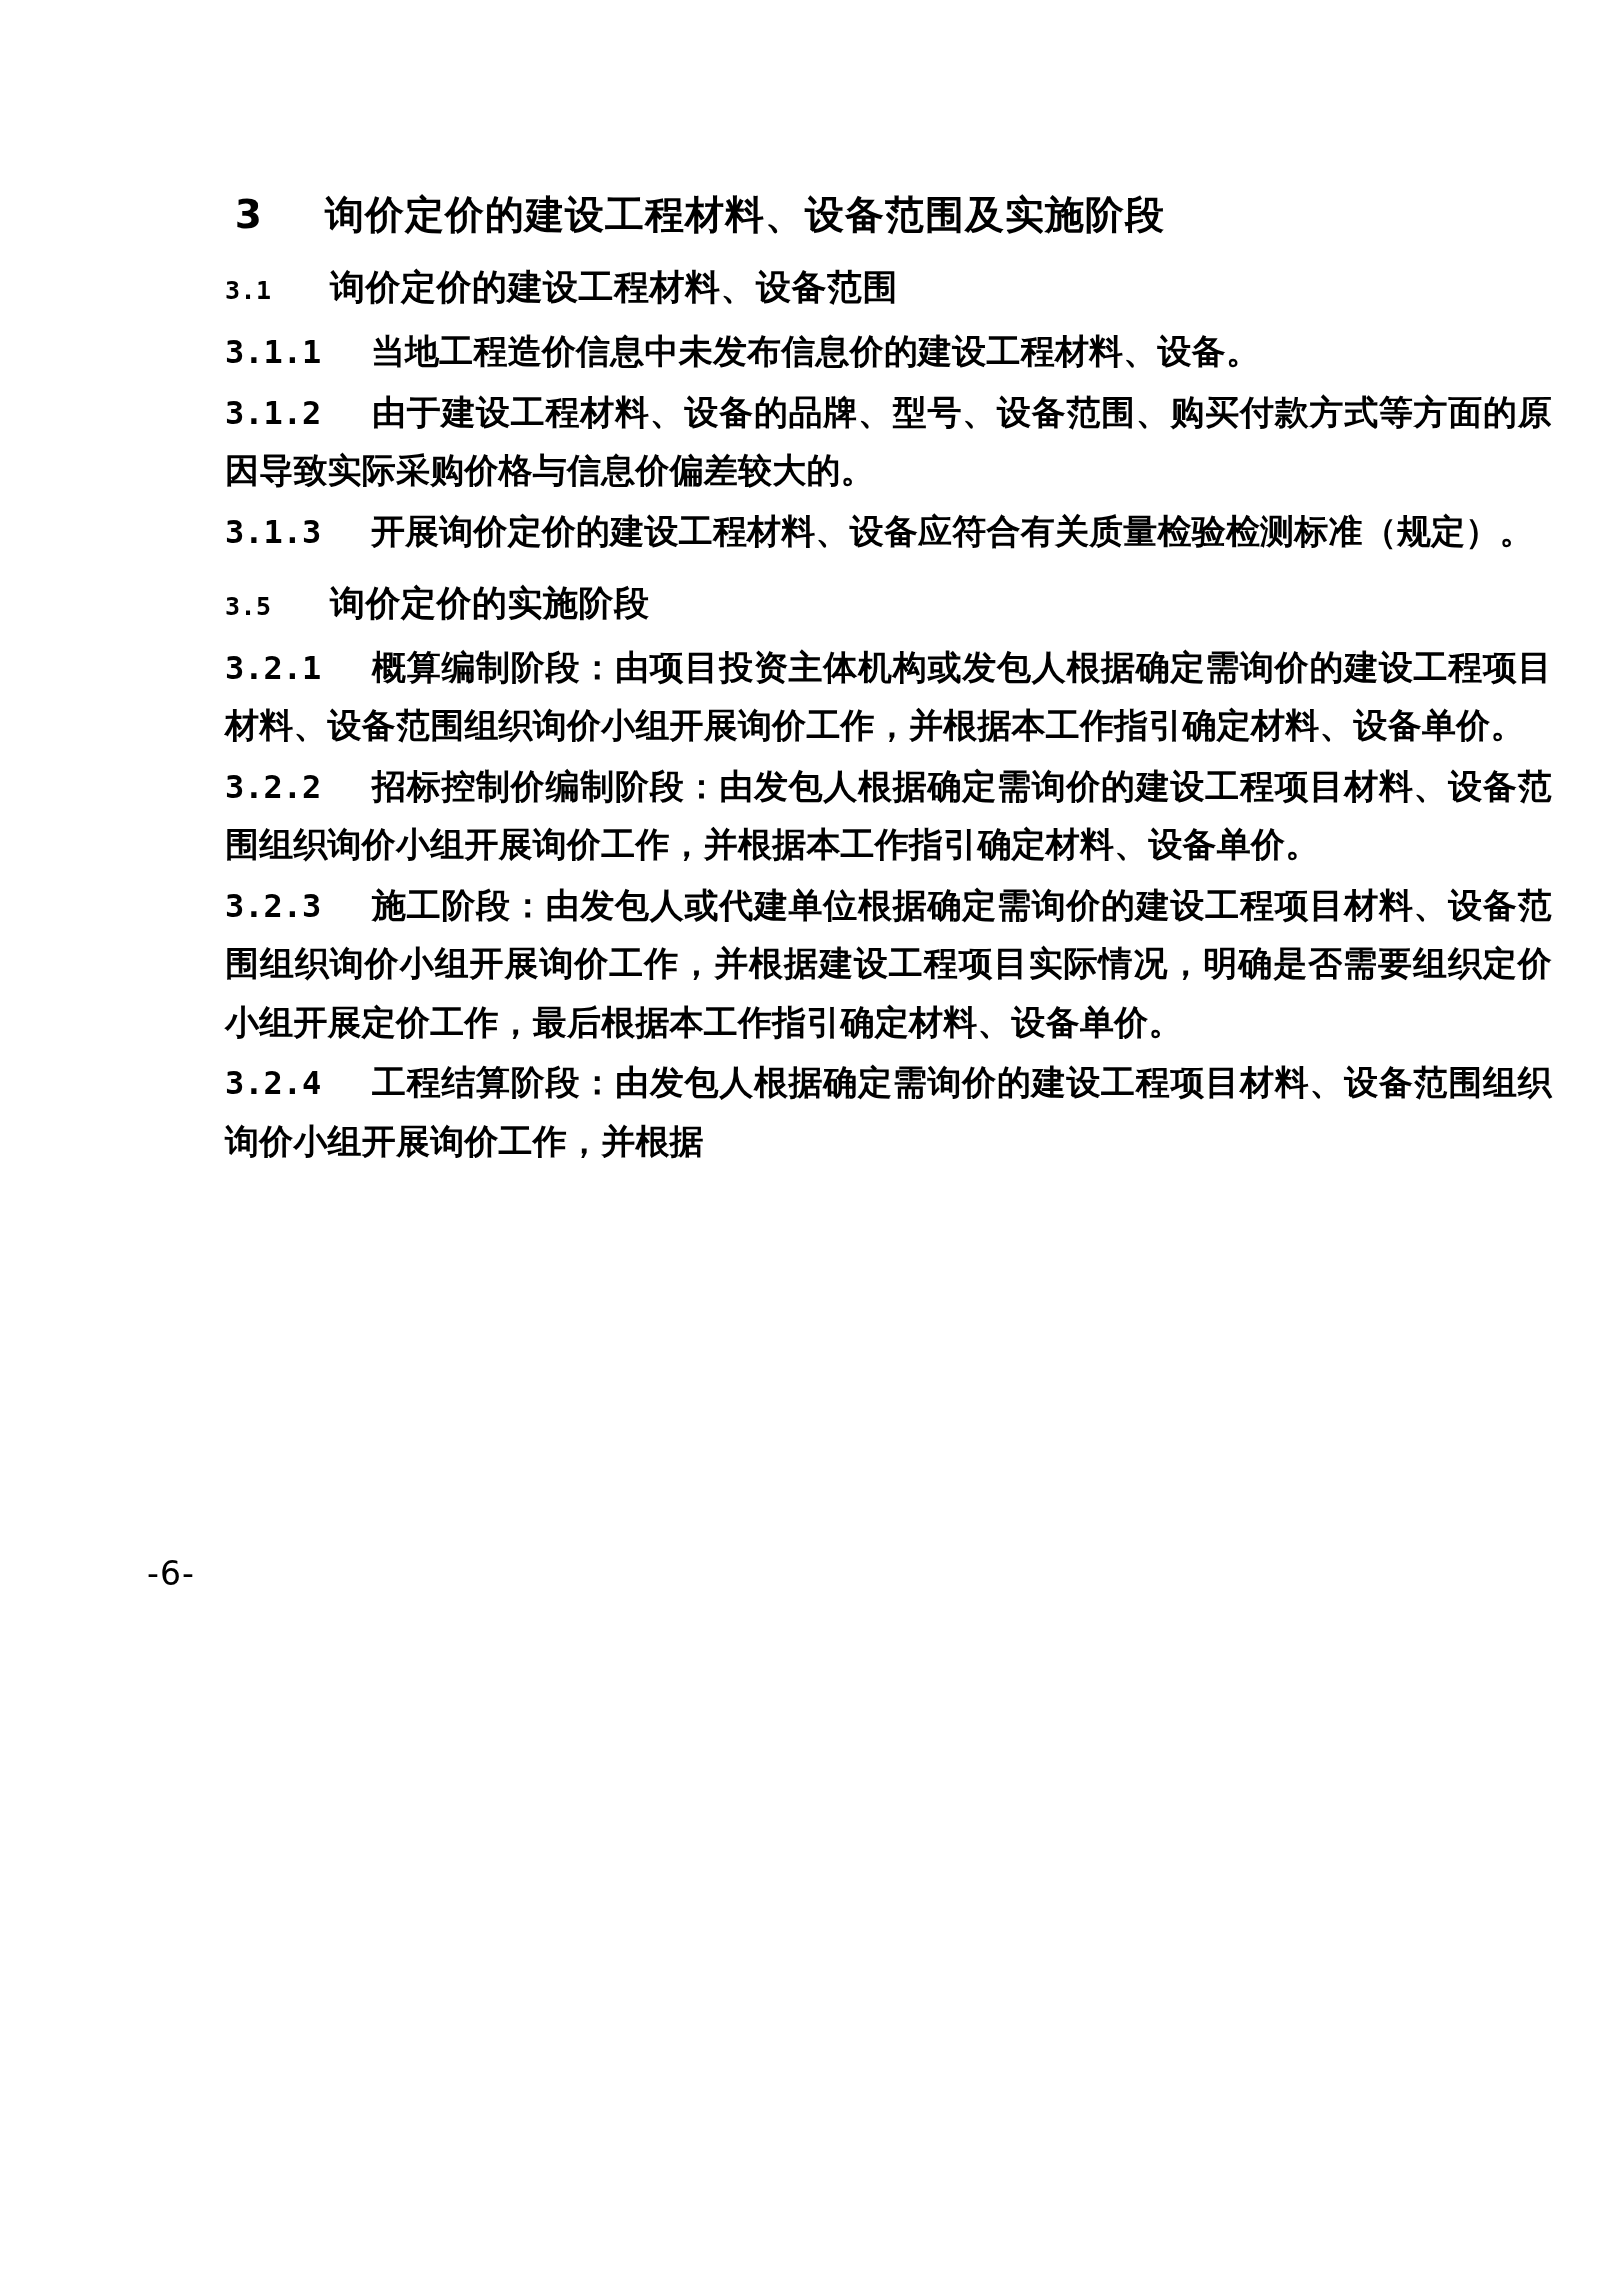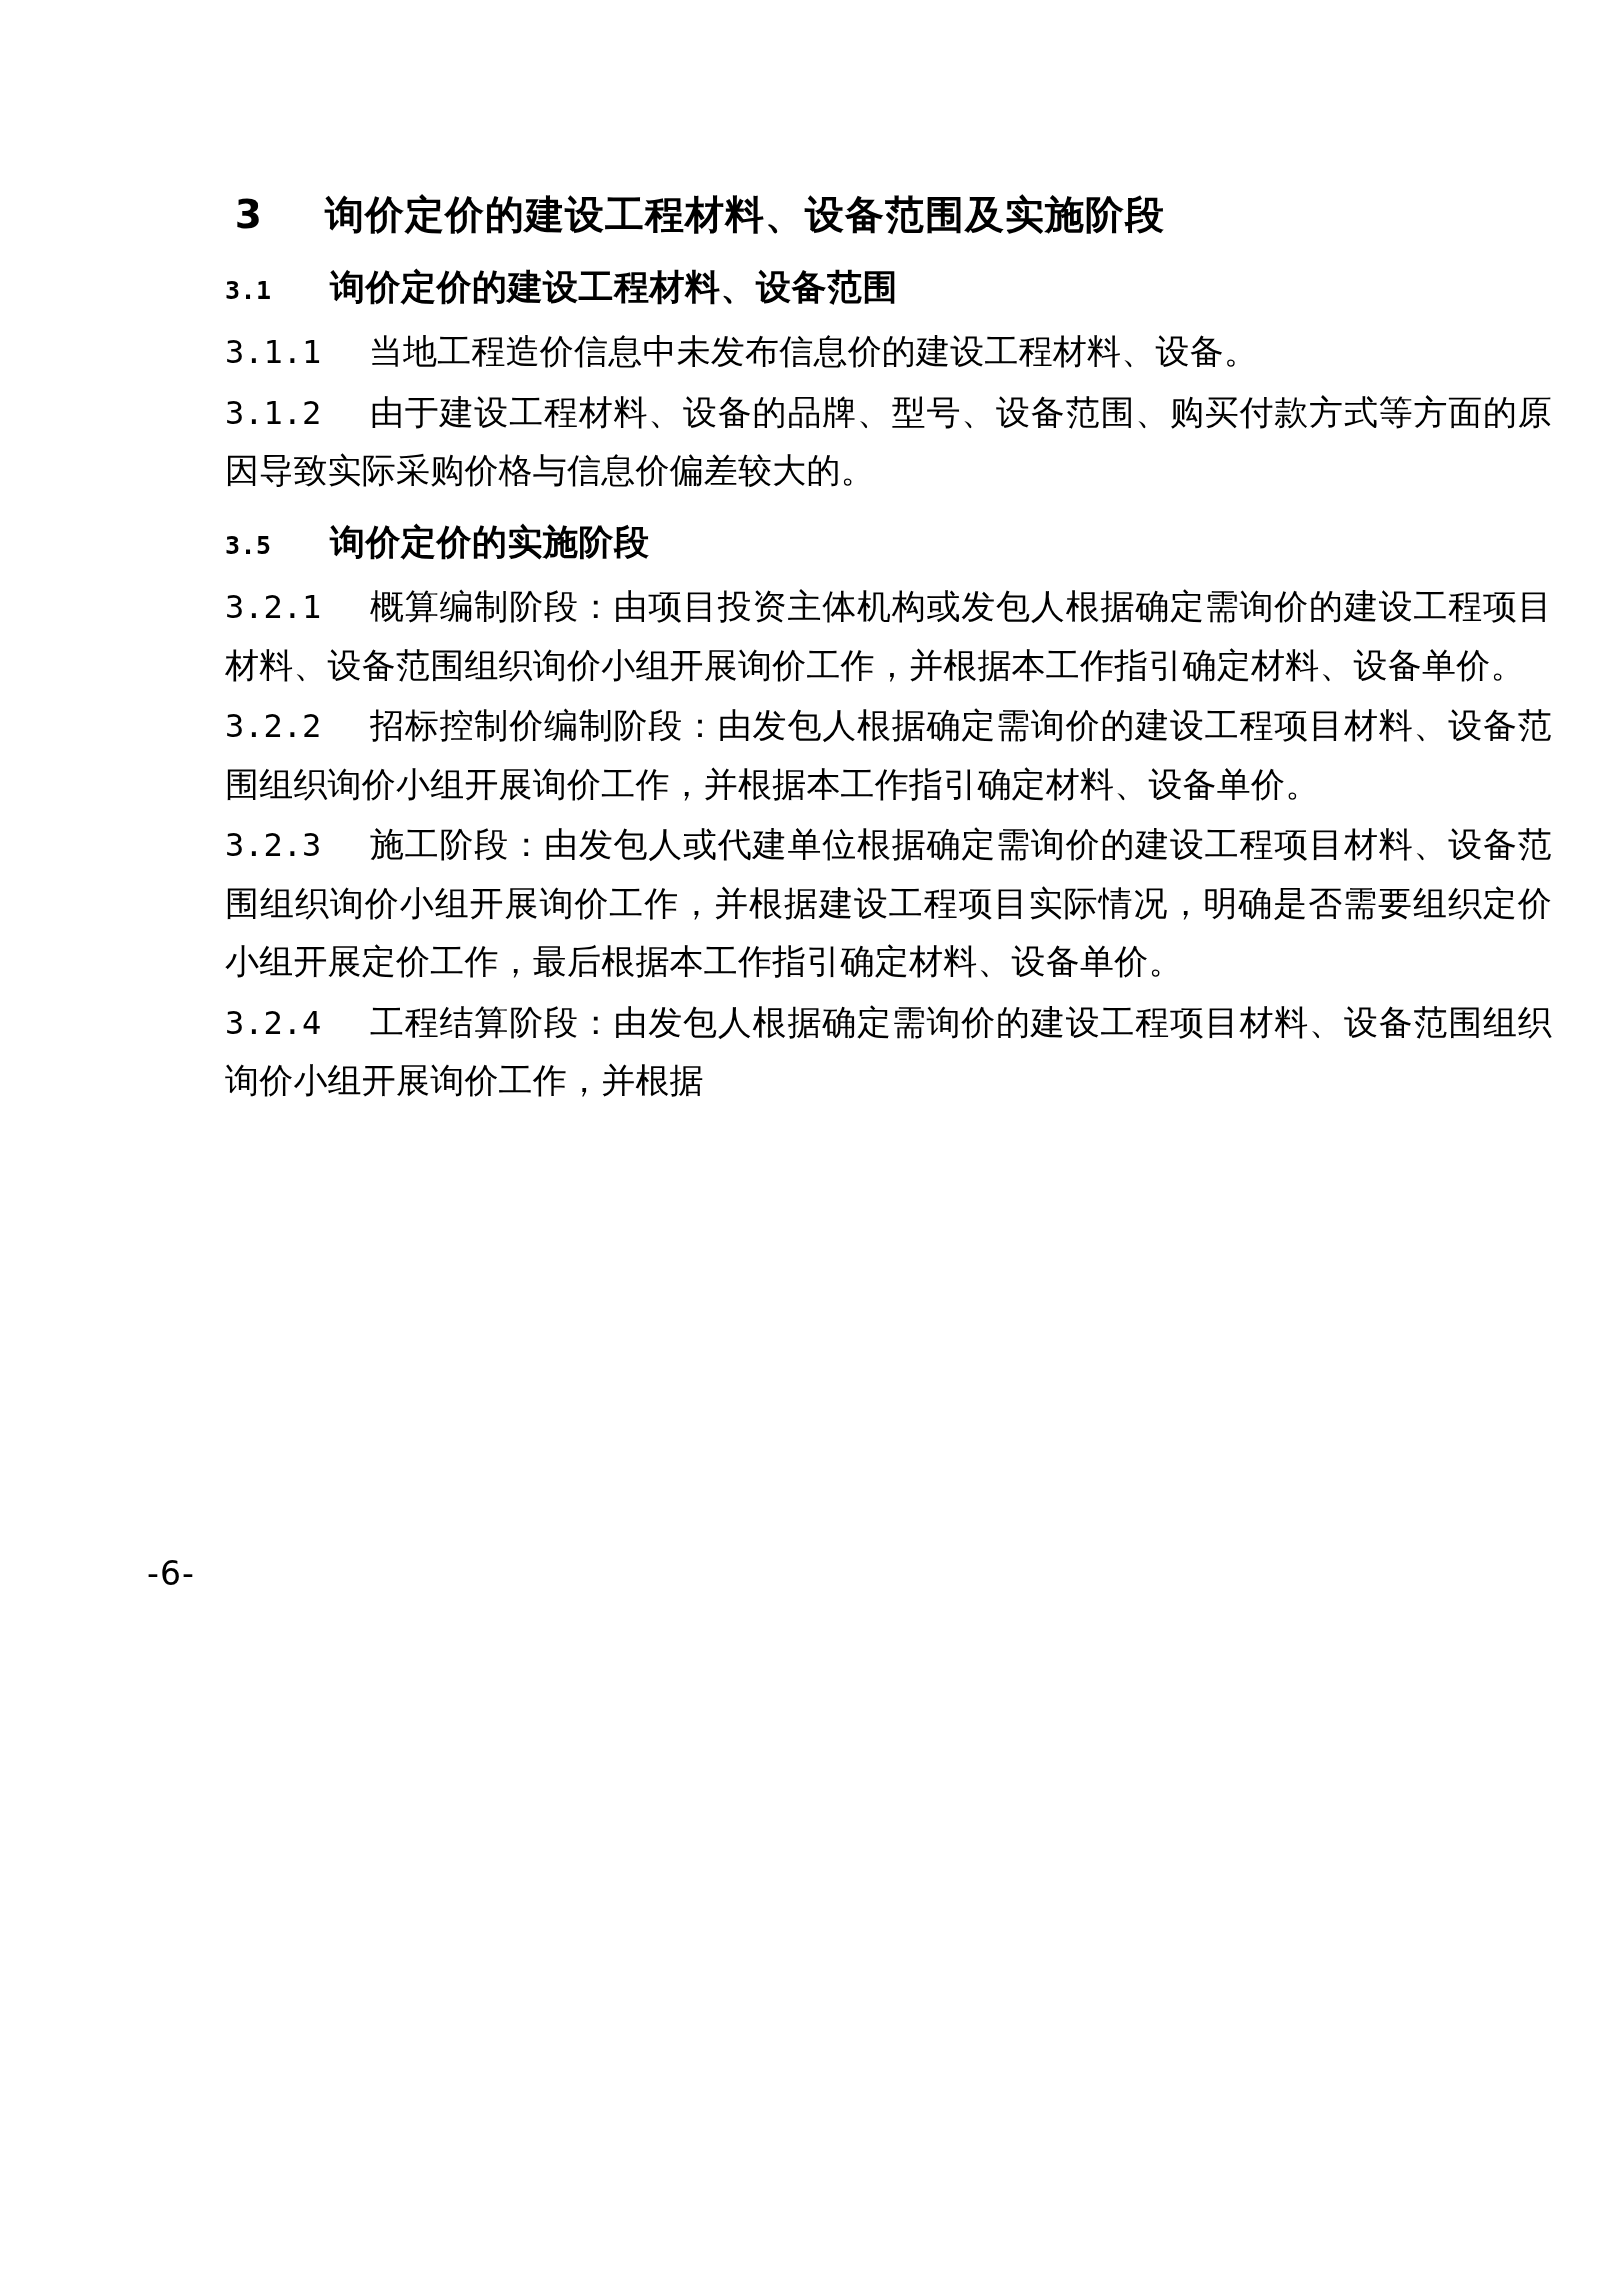--- a/index.html
+++ b/index.html
@@ -35,21 +35,21 @@
   .heading2 {
     font-family: "DejaVu Sans", "Liberation Sans", sans-serif;
     font-weight: bold;
     font-size: 35px;
     margin: 15.7px 0 7.8px 0;
     line-height: 1.55;
     letter-spacing: 0.5px;
   }
   .para {
     font-family: "DejaVu Sans", "Liberation Sans", sans-serif;
-    font-weight: normal;
+    font-weight: bold;
     font-size: 34px;
     line-height: 1.72;
     margin: 0 0 2px 0;
     text-align: justify;
     text-justify: inter-ideograph;
     letter-spacing: 0.2px;
   }
   .num {
     font-family: "DejaVu Sans Mono", "Liberation Mono", monospace;
     font-size: 32px;
@@ -93,20 +93,25 @@
     <span class="gap-sm"></span>
     <span>当地工程造价信息中未发布信息价的建设工程材料、设备。</span>
   </p>
 
   <p class="para">
     <span class="num">3.1.2</span>
     <span class="gap-sm"></span>
     <span>由于建设工程材料、设备的品牌、型号、设备范围、购买付款方式等方面的原因导致实际采购价格与信息价偏差较大的。</span>
   </p>
 
+  <p class="para">
+    <span class="num">3.1.3</span>
+    <span class="gap-sm"></span>
+    <span>开展询价定价的建设工程材料、设备应符合有关质量检验检测标准（规定）。</span>
+  </p>
 
   <h2 class="heading2">
     <span class="h2num">3.5</span>
     <span class="gap-md"></span>
     <span>询价定价的实施阶段</span>
   </h2>
 
   <p class="para">
     <span class="num">3.2.1</span>
     <span class="gap-sm"></span>

